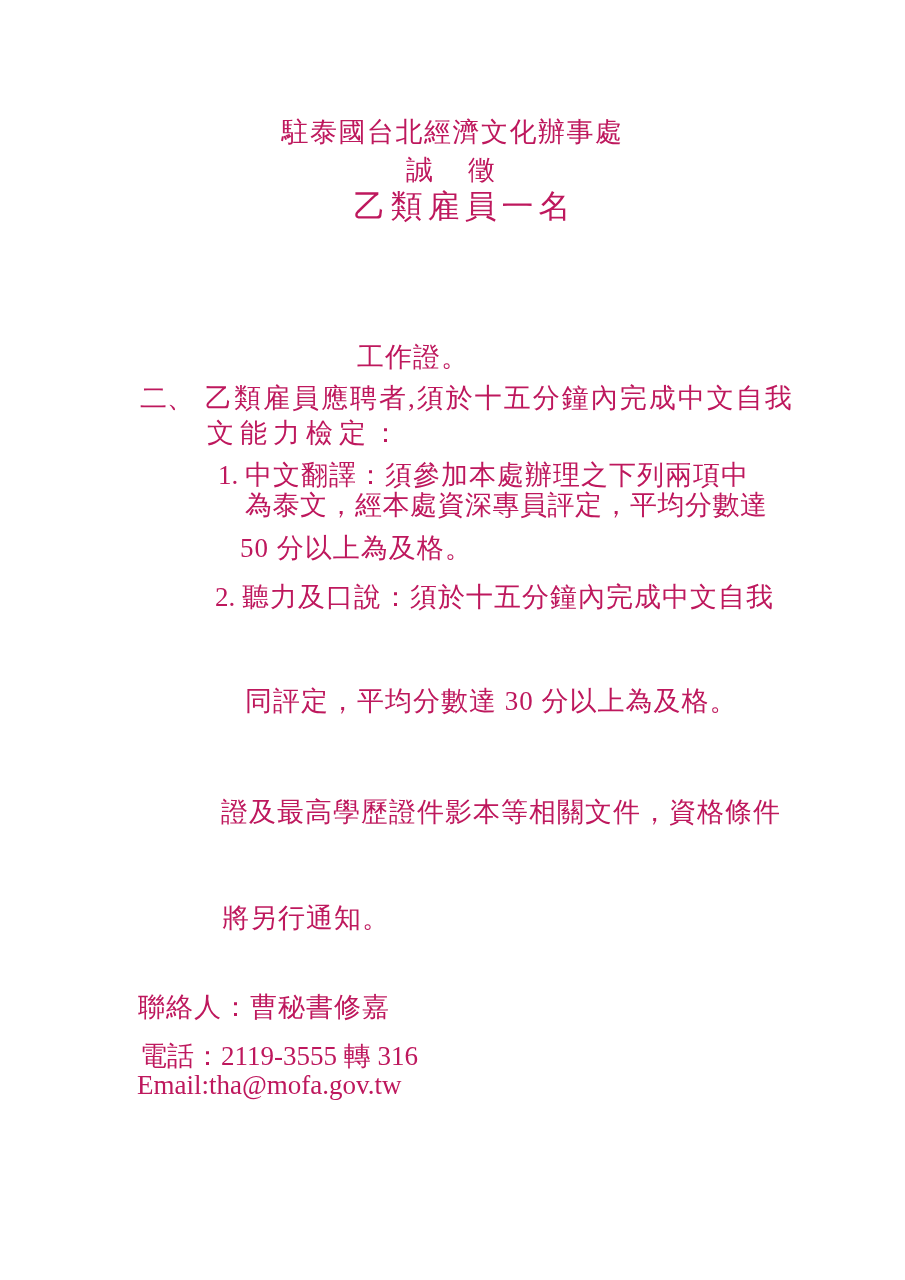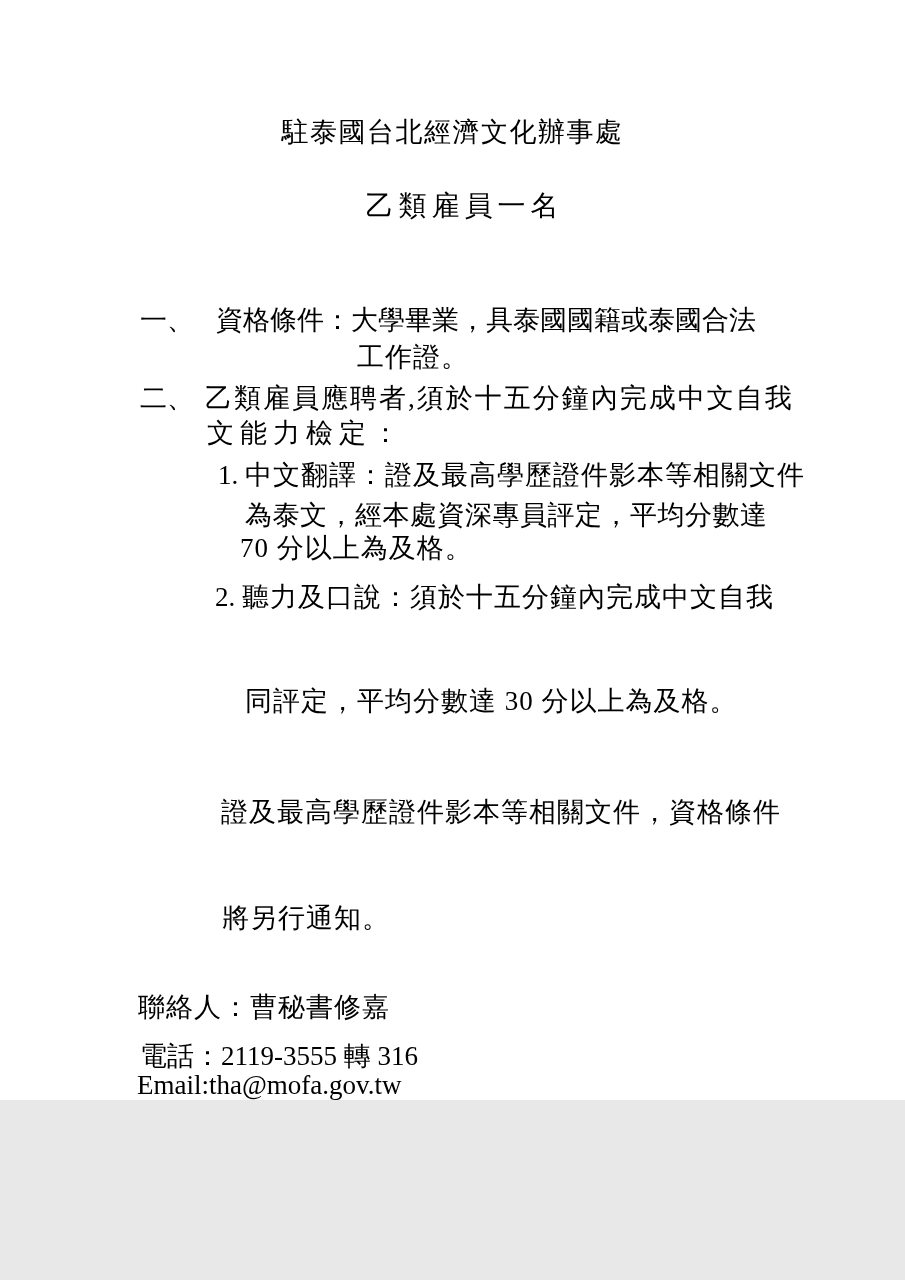--- a/index.html
+++ b/index.html
@@ -1,64 +1,62 @@
 <!DOCTYPE html>
 <html><head>
 <meta charset="utf-8">
 <style>
   html, body { margin: 0; padding: 0; background: #e8e8e8; }
   .page {
     position: relative;
     width: 905px;
-    height: 1100px;
+    height: 1280px;
     margin: 0 auto;
     background: #ffffff;
     font-family: "Liberation Serif", "DejaVu Serif", serif;
-    color: #000000;
+    color: #be185d;
     overflow: hidden;
   }
   .line {
     position: absolute;
     white-space: nowrap;
     font-size: 27px;
     line-height: 34px;
   }
   .centered {
     left: 0;
     right: 0;
     text-align: center;
   }
   .marker { display: inline-block; }
   .title-main   { letter-spacing: 1.5px; }
   .title-verb   { letter-spacing: 4px; }
-  .title-role   { font-size: 28px; letter-spacing: 5px; margin-left: 24px; }
+  .title-role   { font-size: 32px; letter-spacing: 5px; margin-left: 24px; }
 </style>
 </head>
 <body>
 
 <div class="page">
 
   <div class="line centered title-main" style="top:115px">駐泰國台北經濟文化辦事處</div>
+  <div class="line centered title-verb" style="top:153px">誠　徵</div>
   <div class="line centered title-role" style="top:189px">乙類雇員一名</div>
 
-  <div class="line" style="top:303px; left:140px">
-    <span class="marker" style="width:76px">一、</span><span>資格條件：大學畢業，具泰國國籍或泰國合法</span>
-  </div>
   <div class="line" style="top:340px; left:357px; letter-spacing:1px">工作證。</div>
 
   <div class="line" style="top:381px; left:140px">
     <span class="marker" style="width:65px">二、</span><span style="letter-spacing:2px">乙類雇員應聘者,須於十五分鐘內完成中文自我</span>
   </div>
   <div class="line" style="top:416px; left:207px; letter-spacing:6px">文能力檢定：</div>
 
   <div class="line" style="top:458px; left:218px">
-    <span class="marker" style="width:27px">1.</span><span style="letter-spacing:1px">中文翻譯：證及最高學歷證件影本等相關文件</span>
+    <span class="marker" style="width:27px">1.</span><span style="letter-spacing:1px">中文翻譯：須參加本處辦理之下列兩項中</span>
   </div>
-  <div class="line" style="top:498px; left:245px; letter-spacing:0.5px">為泰文，經本處資深專員評定，平均分數達</div>
-  <div class="line" style="top:531px; left:240px; letter-spacing:1px">70 分以上為及格。</div>
+  <div class="line" style="top:488px; left:245px; letter-spacing:0.5px">為泰文，經本處資深專員評定，平均分數達</div>
+  <div class="line" style="top:531px; left:240px; letter-spacing:1px">50 分以上為及格。</div>
 
   <div class="line" style="top:580px; left:215px">
     <span class="marker" style="width:27px">2.</span><span style="letter-spacing:1px">聽力及口說：須於十五分鐘內完成中文自我</span>
   </div>
   <div class="line" style="top:684px; left:245px; letter-spacing:1px">同評定，平均分數達 30 分以上為及格。</div>
 
   <div class="line" style="top:795px; left:221px; letter-spacing:1px">證及最高學歷證件影本等相關文件，資格條件</div>
   <div class="line" style="top:901px; left:222px; letter-spacing:1px">將另行通知。</div>
 
   <div class="line" style="top:990px; left:138px; letter-spacing:1px">

